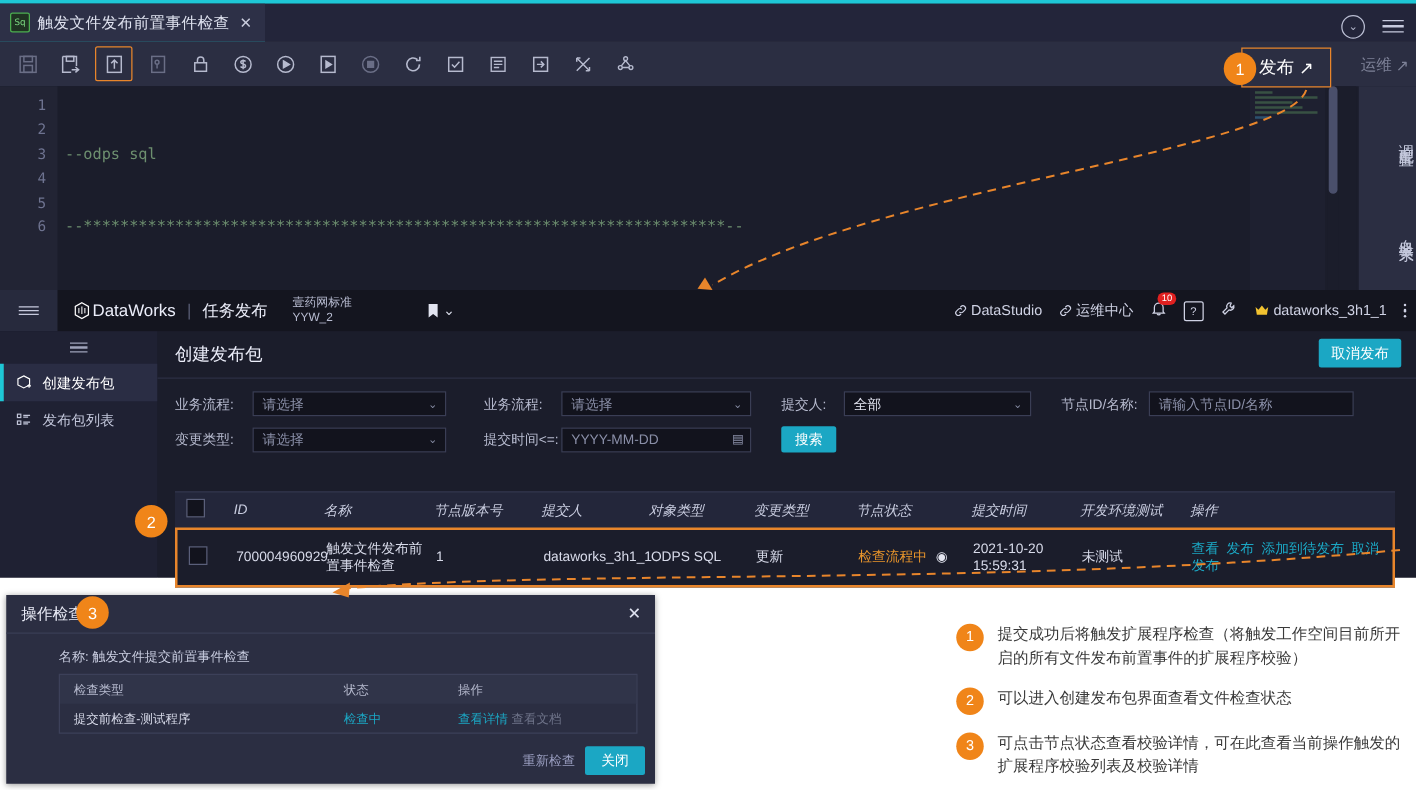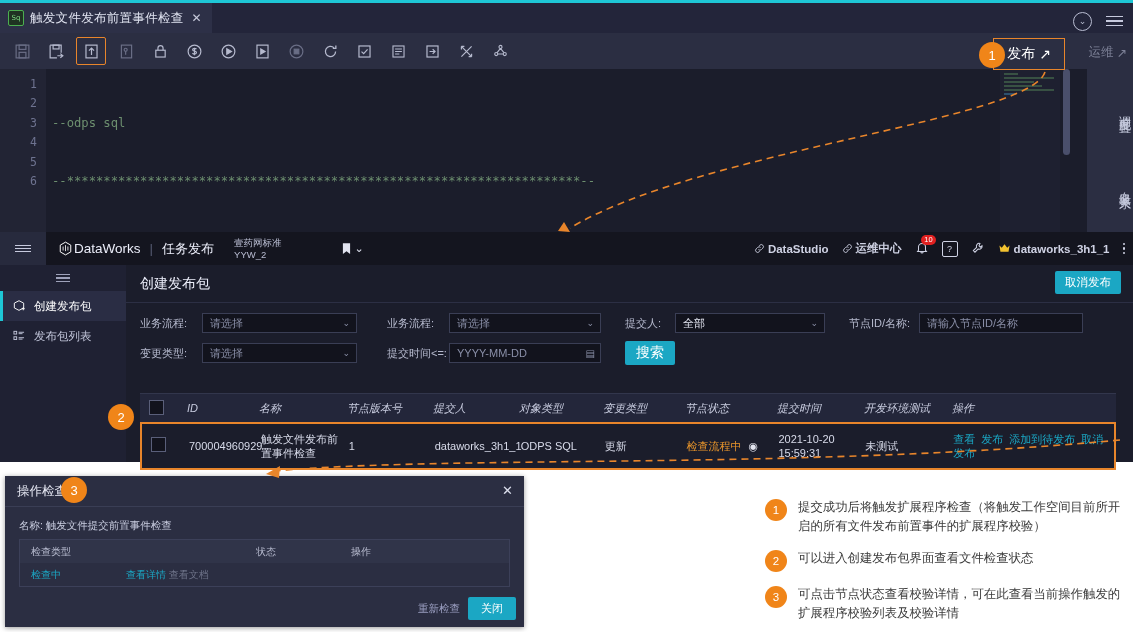--- a/index.html
+++ b/index.html
@@ -73,21 +73,21 @@
   .dw-head{position:absolute;left:0;top:0;width:1133px;height:33px;background:#14151f;display:flex;align-items:center;}
   .dw-burger{width:46px;height:33px;background:#272a3d;display:flex;align-items:center;justify-content:center;}
   .dw-burger i{display:block;width:16px;height:1.6px;background:#c7cade;margin:1.6px 0;}
   .dw-logo{display:flex;align-items:center;gap:1px;margin-left:12px;color:#eceefa;font-size:13.5px;}
   .dw-sep{color:#565a72;margin:0 8px;}
   .dw-sub{color:#eceefa;font-size:13px;}
   .dw-proj{margin-left:20px;line-height:12px;color:#b9bdd2;font-size:9.5px;}
   .dw-proj b{display:block;font-weight:normal;}
   .dw-flag{margin-left:60px;color:#dfe2ef;font-size:11px;display:flex;align-items:center;gap:4px;}
   .dw-right{position:absolute;right:8px;top:0;height:33px;display:flex;align-items:center;gap:13px;color:#cfd2e4;font-size:11.5px;}
-  .dw-right .it{display:flex;align-items:center;gap:3px;font-weight:bold;}
+  .dw-right .it{display:flex;align-items:center;gap:3px;}
   .sq-ico{width:14px;height:14px;border:1.2px solid #cfd2e4;border-radius:2px;
           display:flex;align-items:center;justify-content:center;font-size:9px;}
   .bell{position:relative;}
   .bell .badge{position:absolute;top:-6px;right:-7px;background:#e02020;color:#fff;border-radius:8px;
     font-size:7.5px;padding:0px 3px;line-height:10px;}
   .dots{display:flex;flex-direction:column;gap:2px;}
   .dots i{width:2.5px;height:2.5px;background:#cfd2e4;border-radius:50%;display:block;}
 
   .dw-side{position:absolute;left:0;top:33px;width:126px;height:197px;background:#1f2133;}
   .side-collapse{height:26px;display:flex;align-items:center;justify-content:center;}
@@ -101,40 +101,40 @@
   .pending-btn{position:absolute;right:12px;top:6px;background:#1ba7c4;color:#fff;font-size:11.5px;
     padding:4px 10px;border-radius:2px;cursor:pointer;}
   .filters{padding:10px 0 8px 14px;position:relative;height:60px;}
   .frow{display:flex;align-items:center;margin-bottom:8px;}
   .flabel{color:#b6bace;font-size:11px;width:62px;}
   .fctl{height:20px;background:#12131d;border:1px solid #3a3e55;display:flex;align-items:center;
         padding:0 7px;color:#8a8fa8;font-size:11px;box-sizing:border-box;position:relative;}
   .fctl.val{color:#e4e6f2;}
   .fctl .chev{position:absolute;right:6px;color:#8a8fa8;font-size:9px;}
   .fctl .cal{position:absolute;right:5px;color:#8a8fa8;font-size:10px;}
-  .search-btn{background:#1ba7c4;color:#fff;font-size:14px;padding:3px 11px;border-radius:2px;cursor:pointer;}
+  .search-btn{background:#1ba7c4;color:#fff;font-size:11px;padding:3px 11px;border-radius:2px;cursor:pointer;}
 
   .tbl{position:absolute;left:14px;top:128px;width:976px;}
   .tbl-head{display:flex;background:#23263a;height:28px;align-items:center;border-top:1px solid #32364c;}
   .tbl-head div{color:#c9cde0;font-size:11px;padding-left:9px;box-sizing:border-box;font-style:italic;}
   .tbl-row{display:flex;height:46px;align-items:center;background:#1b1d2b;border:2px solid #e8852b;border-top:none;box-sizing:border-box;}
   .tbl-row > div{color:#d8dbea;font-size:11px;padding-left:9px;box-sizing:border-box;line-height:14px;}
   .hdr-sep{border-bottom:2px solid #e8852b;}
   .cbx{width:13px;height:13px;border:1px solid #5a5f7a;background:#12131d;display:inline-block;}
   .status-txt{color:#e8952b;}
   .eye{color:#e3e5f0;font-size:11px;margin-left:4px;}
   .act a{color:#1ba7c4;margin-right:6px;text-decoration:none;font-size:11px;}
 
   
   .modal{position:absolute;left:5px;top:476px;width:519px;height:151px;background:#2b2e42;
          box-shadow:0 1px 5px rgba(0,0,0,.4);}
   .m-head{height:30px;display:flex;align-items:center;border-bottom:1px solid #3a3e55;position:relative;}
   .m-title{color:#e9ebf6;font-size:12.5px;padding-left:12px;}
   .m-close{position:absolute;right:11px;top:7px;color:#dde0ee;font-size:13px;cursor:pointer;font-weight:bold;}
-  .m-body{padding:12px 14px 0 14px;}
+  .m-body{padding:12px 14px 0 14px;margin-left:28px;}
   .m-name{color:#c8ccdf;font-size:10.5px;margin-bottom:6px;}
   .m-tbl{border:1px solid #3c4059;}
   .m-tr{display:flex;height:23px;align-items:center;}
   .m-tr.h{background:#303449;}
   .m-tr div{font-size:10px;padding-left:11px;box-sizing:border-box;}
   .m-tr.h div{color:#b6bace;}
   .m-tr.b div{color:#d6d9e8;}
   .m-link{color:#1ba7c4;}
   .m-dim{color:#6e7389;}
   .m-foot{position:absolute;right:8px;bottom:7px;display:flex;align-items:center;gap:8px;}
@@ -509,20 +509,21 @@
         <span>名称:</span>
         <span>触发文件提交前置事件检查</span>
       </div>
       <div class="m-tbl">
         <div class="m-tr h">
           <div style="width:225px">检查类型</div>
           <div style="width:95px">状态</div>
           <div style="width:160px">操作</div>
         </div>
         <div class="m-tr b">
+          <div style="width:225px">提交前检查-测试程序</div>
           <div style="width:95px"><span class="m-link">检查中</span></div>
           <div style="width:160px">
             <span class="m-link">查看详情</span>
             <span class="m-dim">查看文档</span>
           </div>
         </div>
       </div>
     </div>
     <div class="m-foot">
       <span class="m-recheck">重新检查</span>

